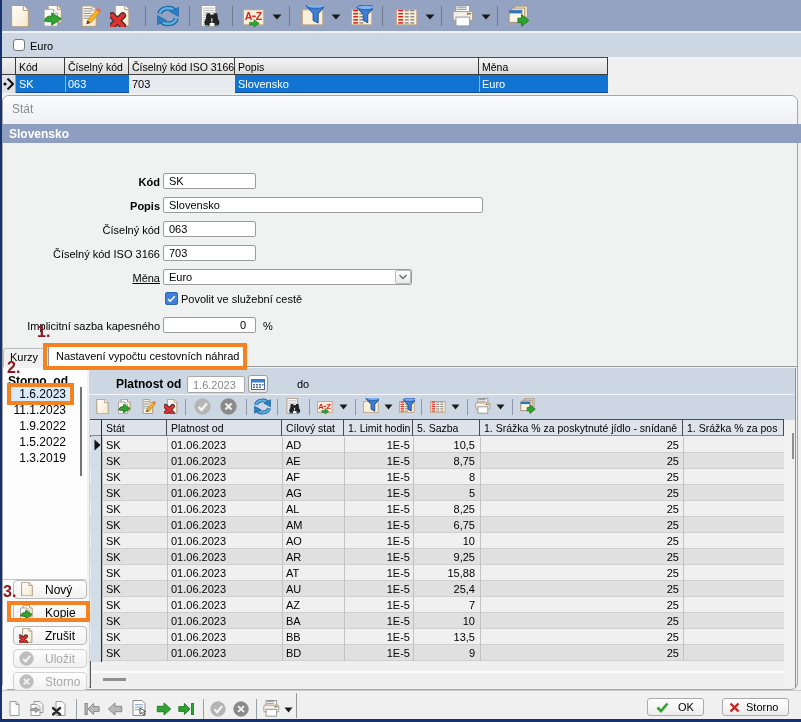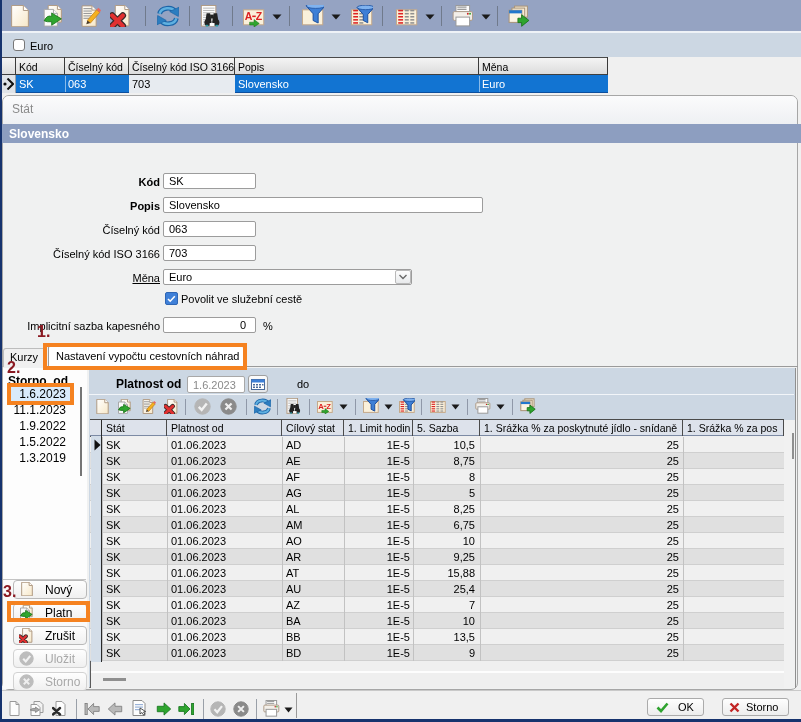--- a/index.html
+++ b/index.html
@@ -264,21 +264,21 @@
           <stop offset="0" stop-color="#ffffff"></stop>
           <stop offset="1" stop-color="#f7e8c8"></stop>
         </linearGradient>
       </defs>
       <path d="M4.2 0.3 L10.5 0.3 L13.2 2.9999999999999996 L13.2 11.700000000000001 L4.2 11.700000000000001 Z" fill="url(#pg)" stroke="#b09a82" stroke-width="1"></path>
       <path d="M10.5 0.3 L10.5 2.9999999999999996 L13.2 2.9999999999999996" fill="#fff" stroke="#b09a82" stroke-width="1"></path>
       <path d="M1.5 3.0 L7.800000000000001 3.0 L10.5 5.699999999999999 L10.5 14.4 L1.5 14.4 Z" fill="#fafafa" stroke="#a9a9a9" stroke-width="1"></path>
       <path d="M7.800000000000001 3.0 L7.800000000000001 5.699999999999999 L10.5 5.699999999999999" fill="#fff" stroke="#a9a9a9" stroke-width="1"></path>
       <path d="M1.5 10.799999999999999 Q3.3 6.6 6.6 7.800000000000001 L6.6 5.3999999999999995 L13.2 9.45 L6.6 13.8 L6.6 11.4 Q3.3 11.700000000000001 1.5 10.799999999999999 Z" fill="#2fa52f" stroke="#137013" stroke-width="0.8"></path>
     </svg>
-    <div class="ab" style="left:45px;top:606px;font-size:12px;color:#000;">Platn</div>
+    <div class="ab" style="left:45px;top:606px;font-size:12px;color:#000;">Kopie</div>
 <div class="ab" style="left:13px;top:626px;width:74px;height:19px;background:linear-gradient(#fefefe,#f0f0f0);border:1px solid #b9b9b9;border-radius:4px;"></div>
 <svg class="ab" style="left:19px;top:628px;" width="15" height="15" viewBox="0 0 15 15">
       <defs>
         <linearGradient id="pg" x1="0" y1="0" x2="1" y2="1">
           <stop offset="0" stop-color="#ffffff"></stop>
           <stop offset="1" stop-color="#f7e8c8"></stop>
         </linearGradient>
       </defs>
       <path d="M3.5999999999999996 0.3 L10.11 0.3 L12.9 3.09 L12.9 14.250000000000002 L3.5999999999999996 14.250000000000002 Z" fill="url(#pg)" stroke="#b09a82" stroke-width="1"></path>
       <path d="M10.11 0.3 L10.11 3.09 L12.9 3.09" fill="#fff" stroke="#b09a82" stroke-width="1"></path>

